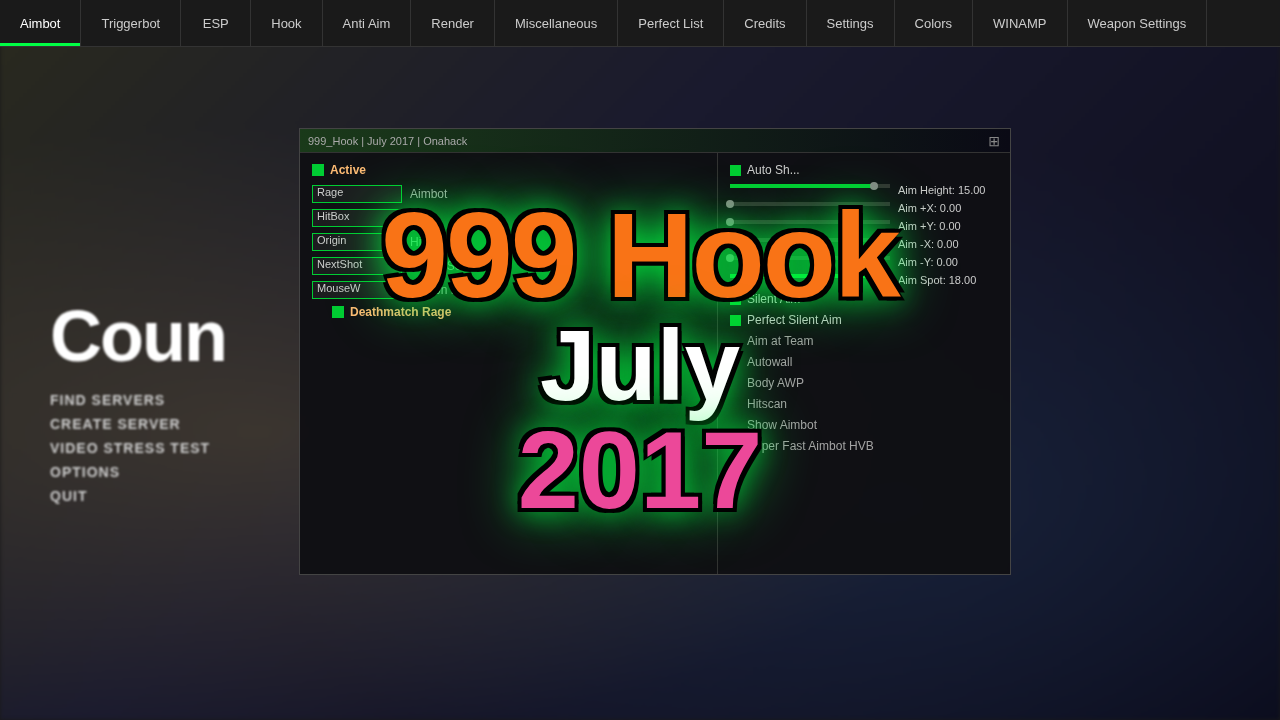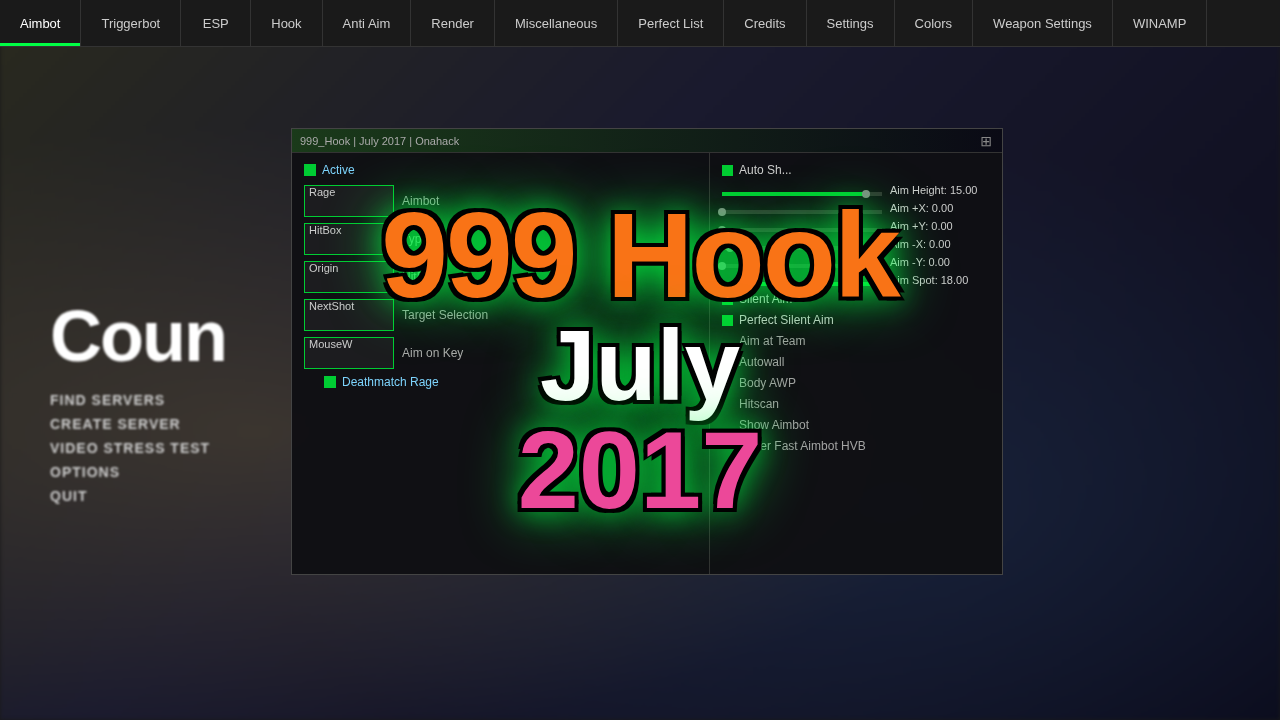--- a/index.html
+++ b/index.html
@@ -88,21 +88,21 @@
       left: 0;
       right: 0;
       height: 3px;
       background: #00ff44;
     }
 
     
     .panel {
       position: absolute;
       top: 128px;
-      left: 291px;
+      left: 299px;
       width: 712px;
       height: 447px;
       background: rgba(15, 15, 20, 0.97);
       border: 1px solid #444;
       z-index: 200;
     }
 
     .panel-titlebar {
       height: 24px;
       background: linear-gradient(to right, #1a3a1a, #0a0a15);
@@ -153,49 +153,50 @@
       margin-bottom: 8px;
     }
     .checkbox {
       width: 12px;
       height: 12px;
       background: #00cc33;
       margin-right: 6px;
       flex-shrink: 0;
     }
     .checkbox-label {
-      color: #7dd3fc;
+      color: #fdba74;
       font-size: 12px;
+      font-weight: bold;
     }
 
     
     .select-row {
       display: flex;
       align-items: center;
       margin-bottom: 6px;
     }
     .select-box {
       width: 90px;
-      height: 32px;
+      height: 18px;
       background: rgba(255,255,255,0.05);
       border: 1px solid #00cc33;
       color: #cccccc;
       font-size: 11px;
       padding: 0 4px;
       margin-right: 8px;
     }
     .select-label {
       color: #aaaaaa;
       font-size: 12px;
     }
 
     
     .slider-row {
       display: flex;
-      align-items: flex-end;
+      align-items: flex-start;
       margin-bottom: 6px;
     }
     .slider-track {
       height: 4px;
       background: #333;
       position: relative;
       flex: 1;
       margin-right: 8px;
     }
     .slider-fill {
@@ -325,22 +326,22 @@
     <div class="tab">Triggerbot</div>
     <div class="tab">ESP</div>
     <div class="tab">Hook</div>
     <div class="tab">Anti Aim</div>
     <div class="tab">Render</div>
     <div class="tab">Miscellaneous</div>
     <div class="tab">Perfect List</div>
     <div class="tab">Credits</div>
     <div class="tab">Settings</div>
     <div class="tab">Colors</div>
+    <div class="tab">WINAMP</div>
     <div class="tab">Weapon Settings</div>
-    <div class="tab">WINAMP</div>
   </div>
 
 <div class="panel">
   <div class="panel-titlebar">
     <span class="panel-title">999_Hook | July 2017 | Onahack</span>
     <span class="panel-close">⊞</span>
   </div>
   <div class="panel-content">
 
     <div class="left-col">

